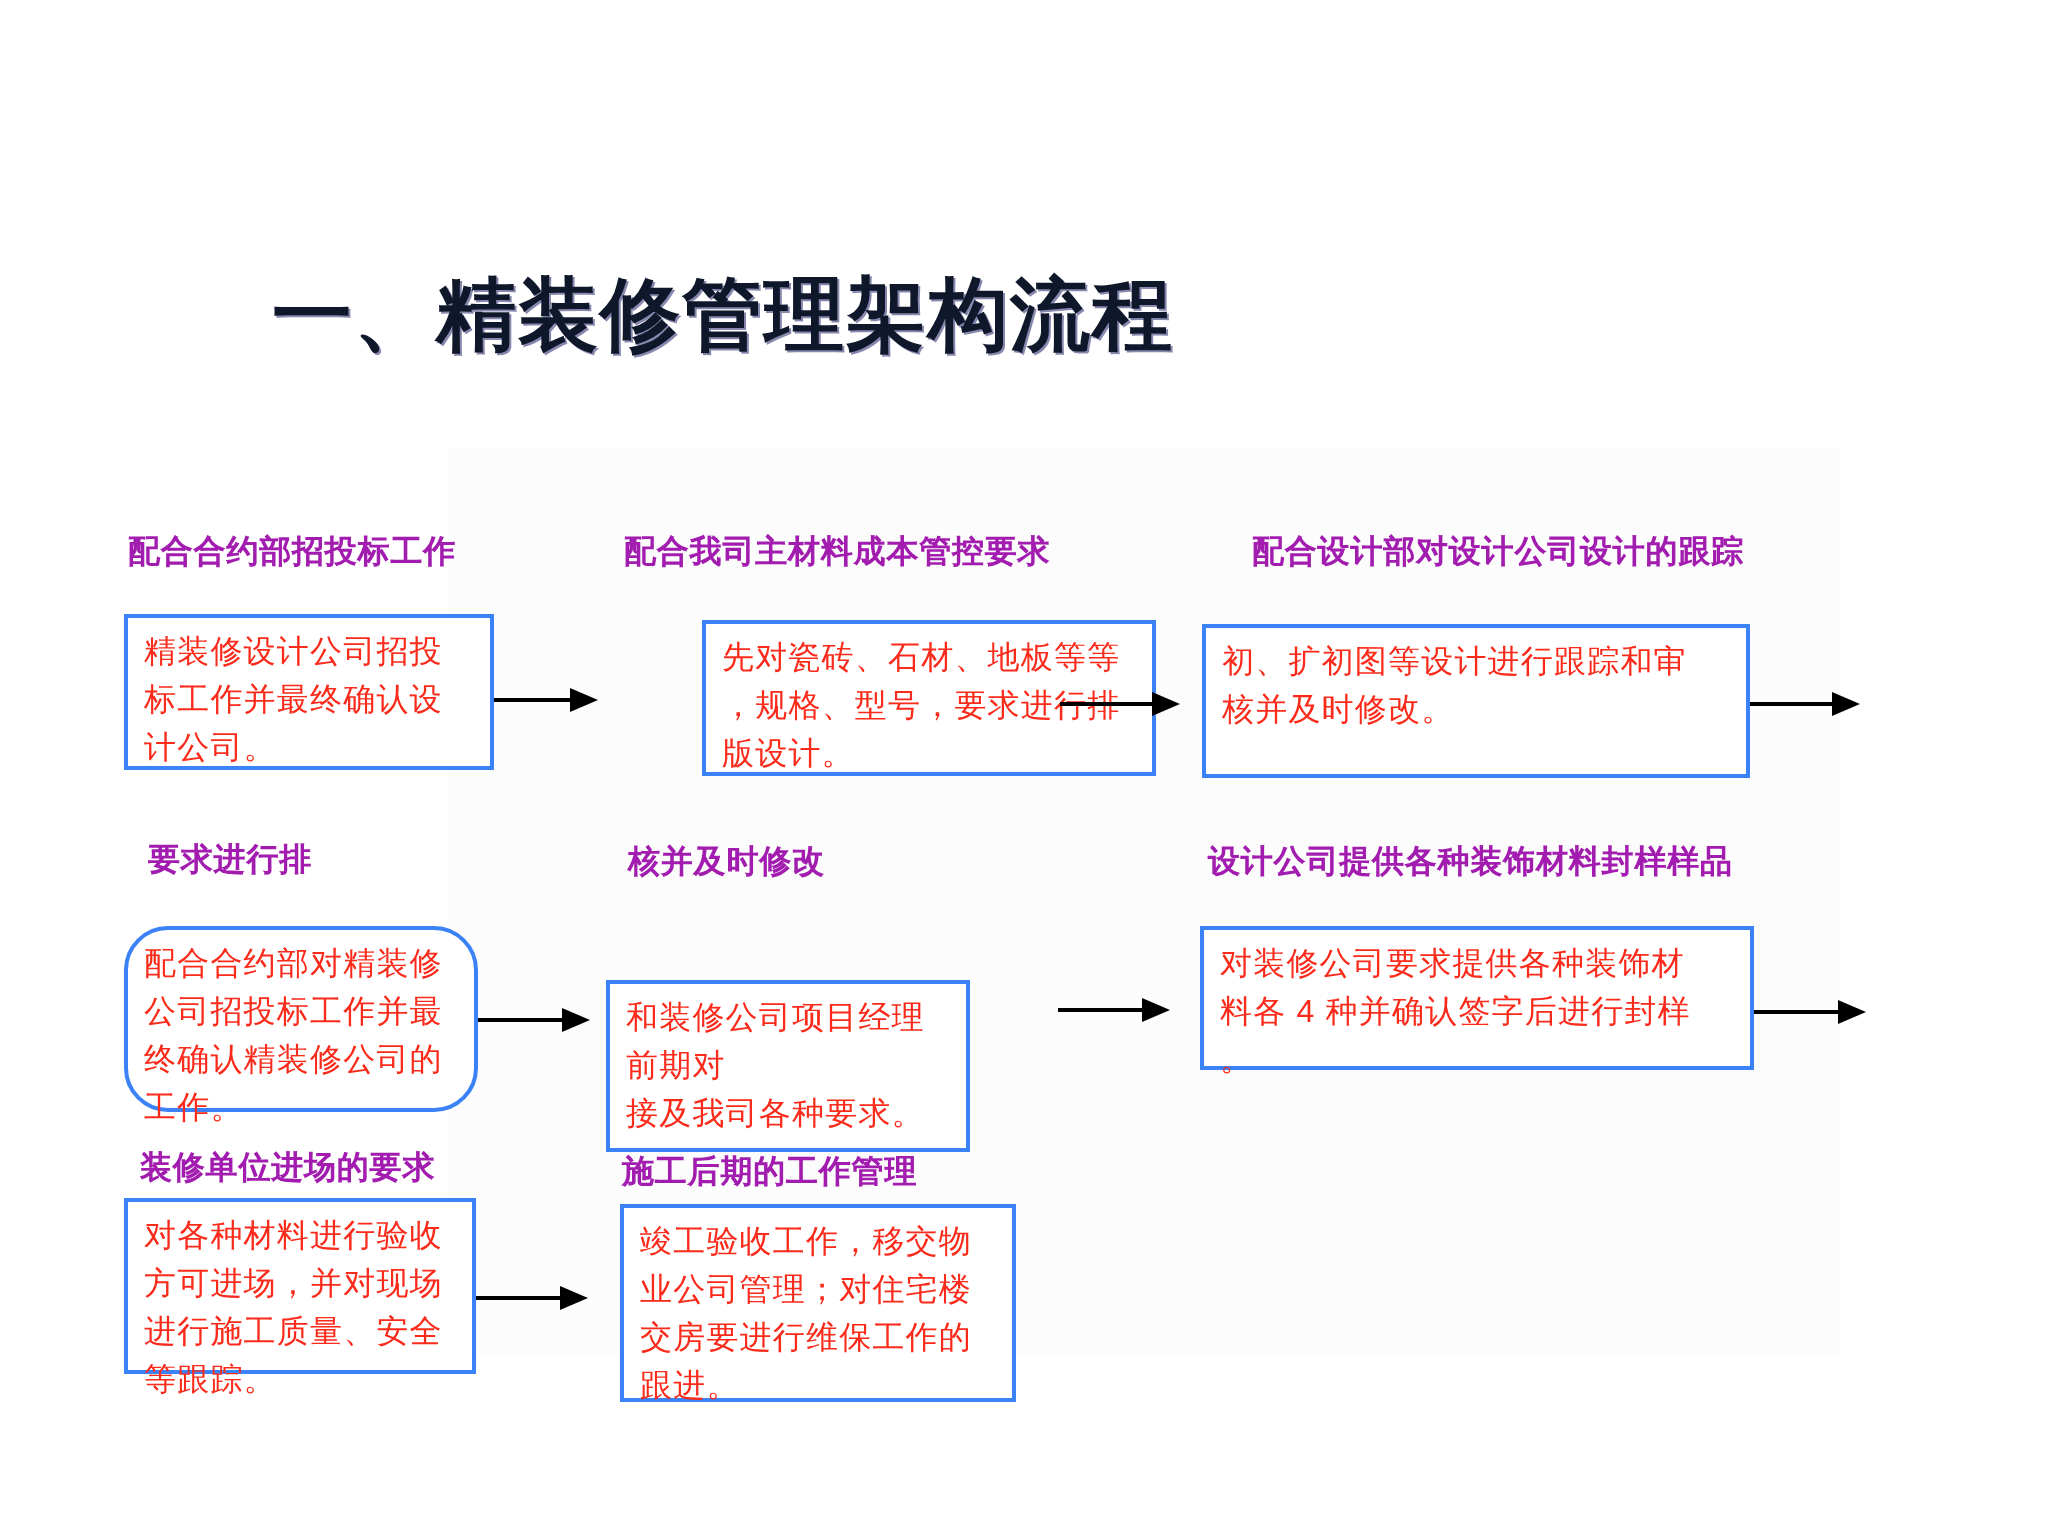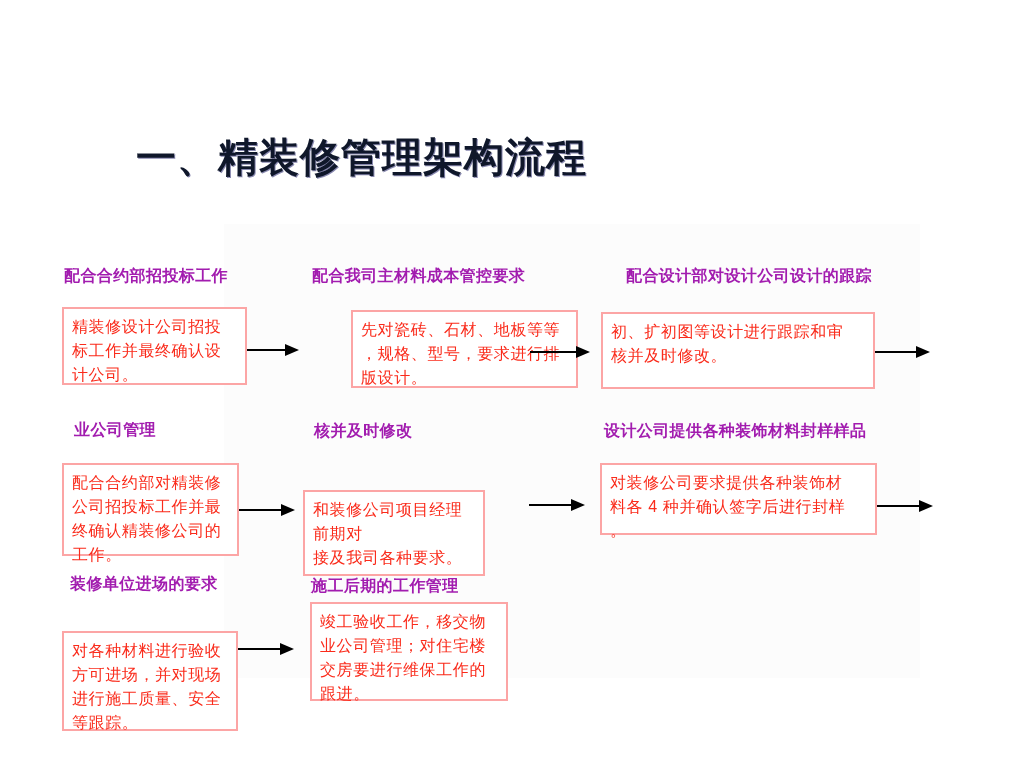--- a/index.html
+++ b/index.html
@@ -31,21 +31,21 @@
     position: absolute;
     font-size: 16px;
     font-weight: bold;
     color: #a21caf;
     letter-spacing: 0.4px;
     white-space: nowrap;
   }
   .node-box {
     position: absolute;
     box-sizing: border-box;
-    border: 2px solid #fca5a5;
+    border: 2px solid #3b82f6;
     background: #ffffff;
     color: #fa2b1b;
     font-size: 16px;
     line-height: 24px;
     letter-spacing: 0.6px;
     padding: 6px 8px;
     white-space: pre-line;
   }
   .flow-arrow { position: absolute; height: 12px; }
   .flow-arrow .shaft {
@@ -69,32 +69,32 @@
   #r1a1   { left: 247px; top: 344px; width: 52px; }
   #r1c2-h { left: 312px; top: 266px; }
   #r1c2-b { left: 303px; top: 310px; width: 227px; height: 78px; margin-left: 48px; }
   #r1a2   { left: 530px; top: 346px; width: 60px; }
   #r1c3-h { left: 606px; top: 266px; margin-left: 20px; }
   #r1c3-b { left: 601px; top: 312px; width: 274px; height: 77px; }
   #r1a3   { left: 875px; top: 346px; width: 55px; }
 
   
   #r2c1-h { left: 74px;  top: 420px; }
-  #r2c1-b { left: 62px;  top: 463px; width: 177px; height: 93px; }
+  #r2c1-b { left: 62px;  top: 463px; width: 177px; height: 93px; border-radius: 22px; }
   #r2a1   { left: 239px; top: 504px; width: 56px; }
   #r2c2-h { left: 314px; top: 421px; }
   #r2c2-b { left: 303px; top: 490px; width: 182px; height: 86px; }
   #r2a2   { left: 529px; top: 499px; width: 56px; }
   #r2c3-h { left: 604px; top: 421px; }
   #r2c3-b { left: 600px; top: 463px; width: 277px; height: 72px; }
   #r2a3   { left: 877px; top: 500px; width: 56px; }
 
   
   #r3c1-h { left: 70px;  top: 574px; }
-  #r3c1-b { left: 62px;  top: 631px; width: 176px; height: 100px; }
+  #r3c1-b { left: 62px;  top: 599px; width: 176px; height: 88px; }
   #r3a1   { left: 238px; top: 643px; width: 56px; }
   #r3c2-h { left: 311px; top: 576px; }
   #r3c2-b { left: 310px; top: 602px; width: 198px; height: 99px; }
 </style>
 </head>
 <body>
 
 <div class="slide">
   <div class="texture-panel"></div>
 
@@ -119,21 +119,21 @@
   </div>
 
   <div class="node-header" id="r1c3-h">配合设计部对设计公司设计的跟踪</div>
   <div class="node-box" id="r1c3-b">初、扩初图等设计进行跟踪和审
 核并及时修改。</div>
   <div class="flow-arrow" id="r1a3">
     <span class="shaft"></span>
     <span class="head"></span>
   </div>
 
-  <div class="node-header" id="r2c1-h">业公司管理</div>
+  <div class="node-header" id="r2c1-h">要求进行排</div>
   <div class="node-box" id="r2c1-b">配合合约部对精装修
 公司招投标工作并最
 终确认精装修公司的
 工作。</div>
   <div class="flow-arrow" id="r2a1">
     <span class="shaft"></span>
     <span class="head"></span>
   </div>
 
   <div class="node-header" id="r2c2-h">核并及时修改</div>

